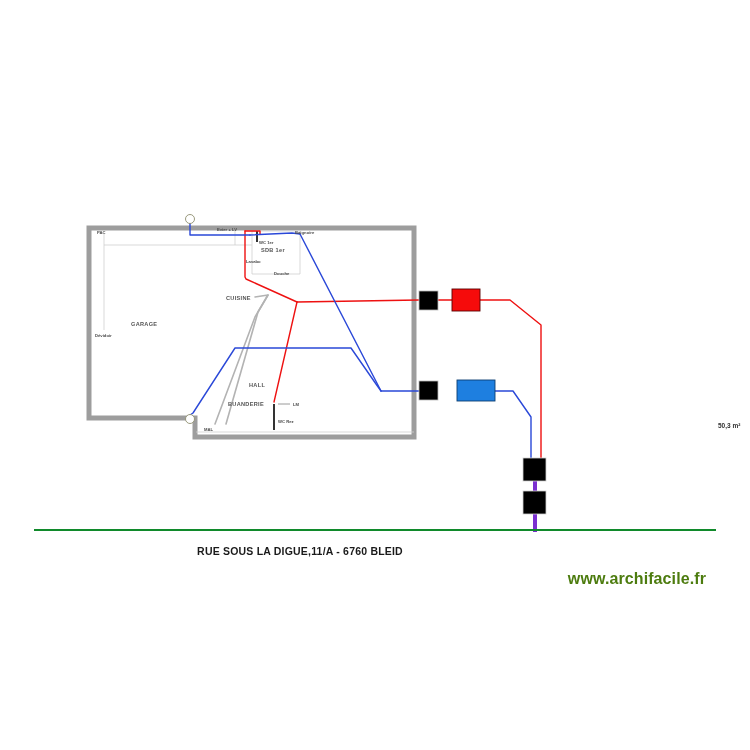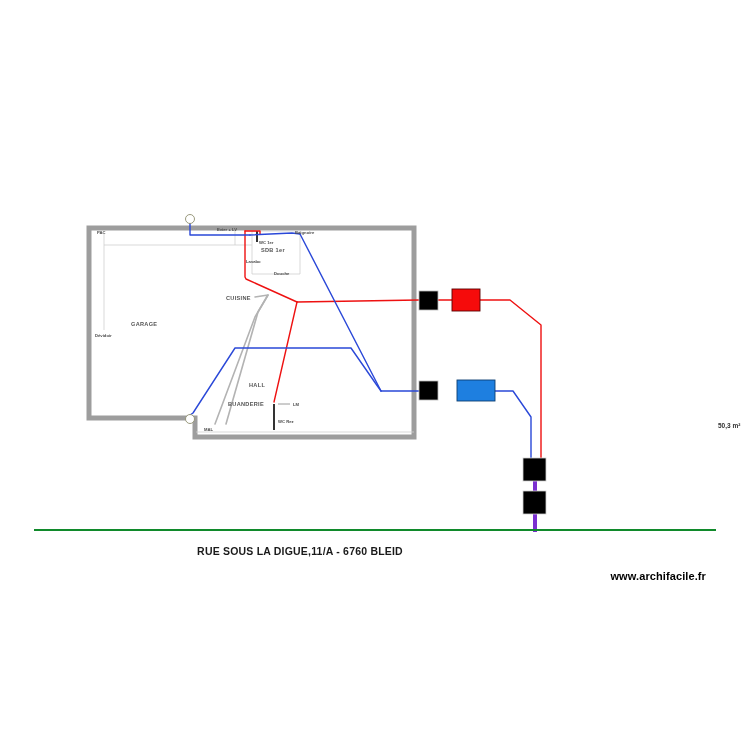--- a/index.html
+++ b/index.html
@@ -18,22 +18,22 @@
     left:0;top:533px;width:600px;
     text-align:center;
     font-size:10.5px;
     color:#1a1a1a;
     letter-spacing:0.2px;
     white-space:nowrap;
   }
   .watermark{
     position:absolute;
     right:8px;top:558px;
-    font-size:11px;
-    color:#000000;
+    font-size:16px;
+    color:#4d7c0f;
     letter-spacing:0.1px;
   }
   .area-label{
     position:absolute;
     left:718px;top:410px;
     font-size:6.5px;
     color:#303030;
     white-space:nowrap;
   }
   text{font-family:"Liberation Sans", sans-serif;fill:#4a4a4a;}

